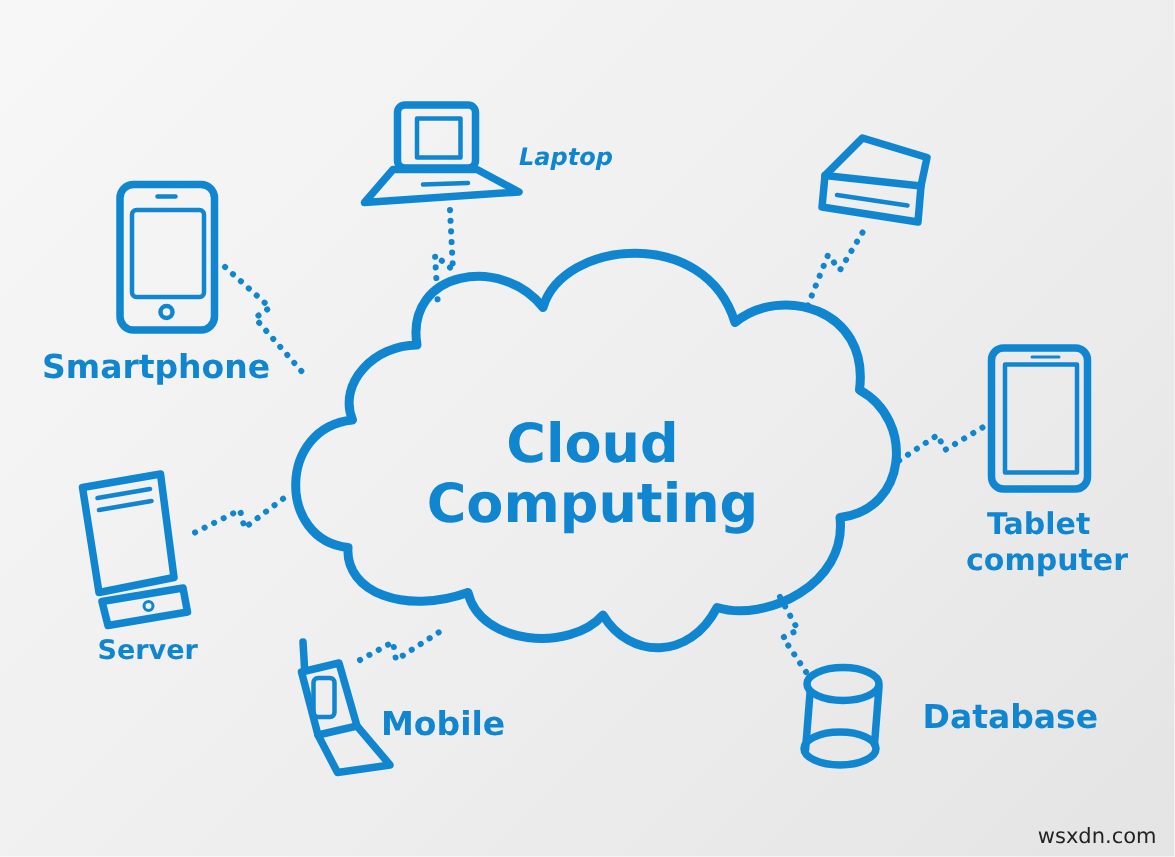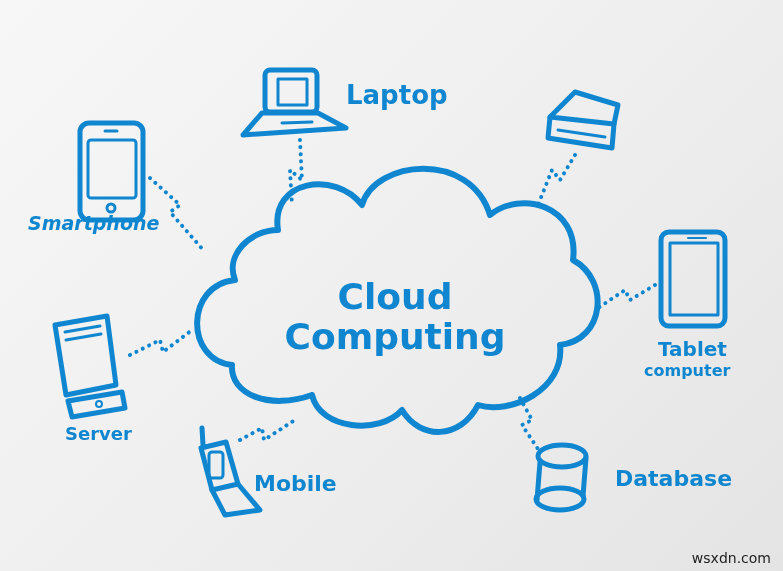--- a/index.html
+++ b/index.html
@@ -78,22 +78,22 @@
         <ellipse cx="560" cy="499" rx="24" ry="11"></ellipse>
       </g>
     </g>
   </svg>
 
   <div class="title" style="top:252px;margin-top:25px;">
     <div>Cloud</div>
     <div>Computing</div>
   </div>
 
-  <div class="lbl" style="left:346px;top:82px;font-size:26px;">Laptop</div>
-  <div class="lbl" style="left:28px;top:214px;font-size:19px;font-style:italic;">Smartphone</div>
+  <div class="lbl" style="left:346px;top:97px;font-size:16px;font-style:italic;">Laptop</div>
+  <div class="lbl" style="left:28px;top:235px;font-size:22px;">Smartphone</div>
   <div class="lbl" style="left:658px;top:339px;font-size:20px;">Tablet</div>
-  <div class="lbl" style="left:644px;top:363px;font-size:16px;">computer</div>
+  <div class="lbl" style="left:644px;top:363px;font-size:20px;">computer</div>
   <div class="lbl" style="left:65px;top:425px;font-size:18px;">Server</div>
   <div class="lbl" style="left:254px;top:473px;font-size:22px;">Mobile</div>
   <div class="lbl" style="left:602px;top:468px;font-size:22px;margin-left:13px;">Database</div>
 
   <div class="wm">wsxdn.com</div>
 </div>
 
 </body></html>

